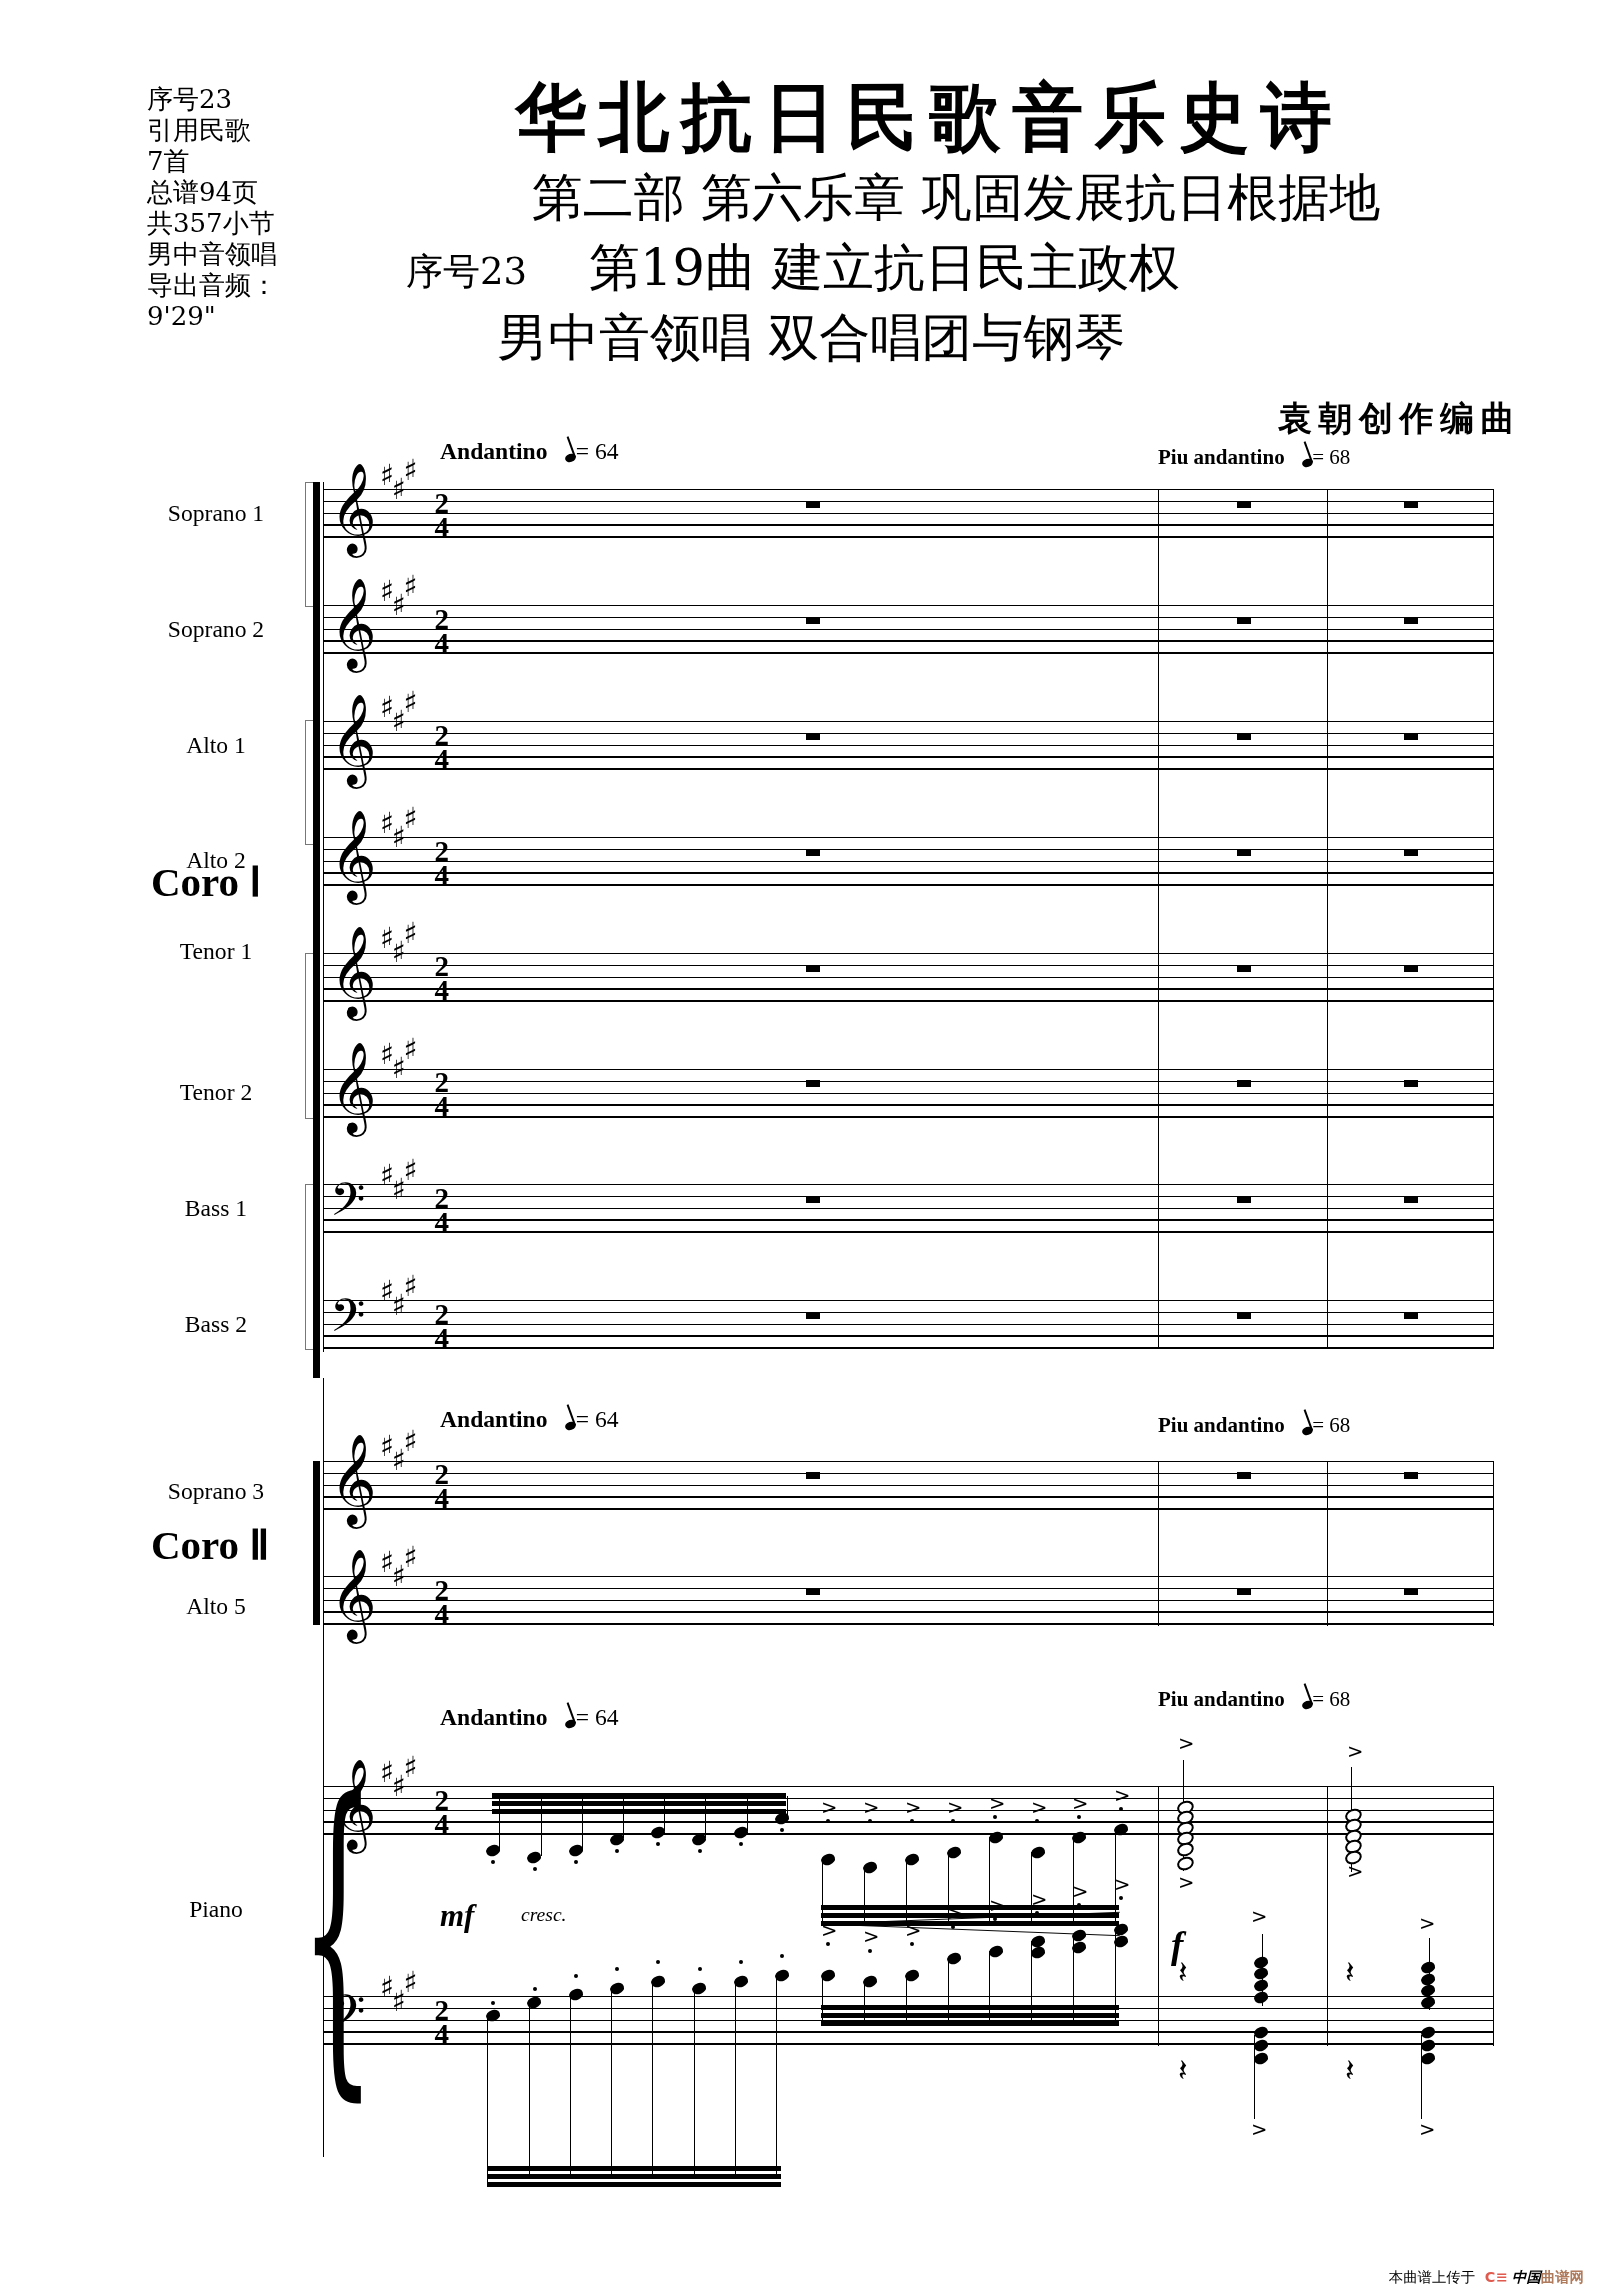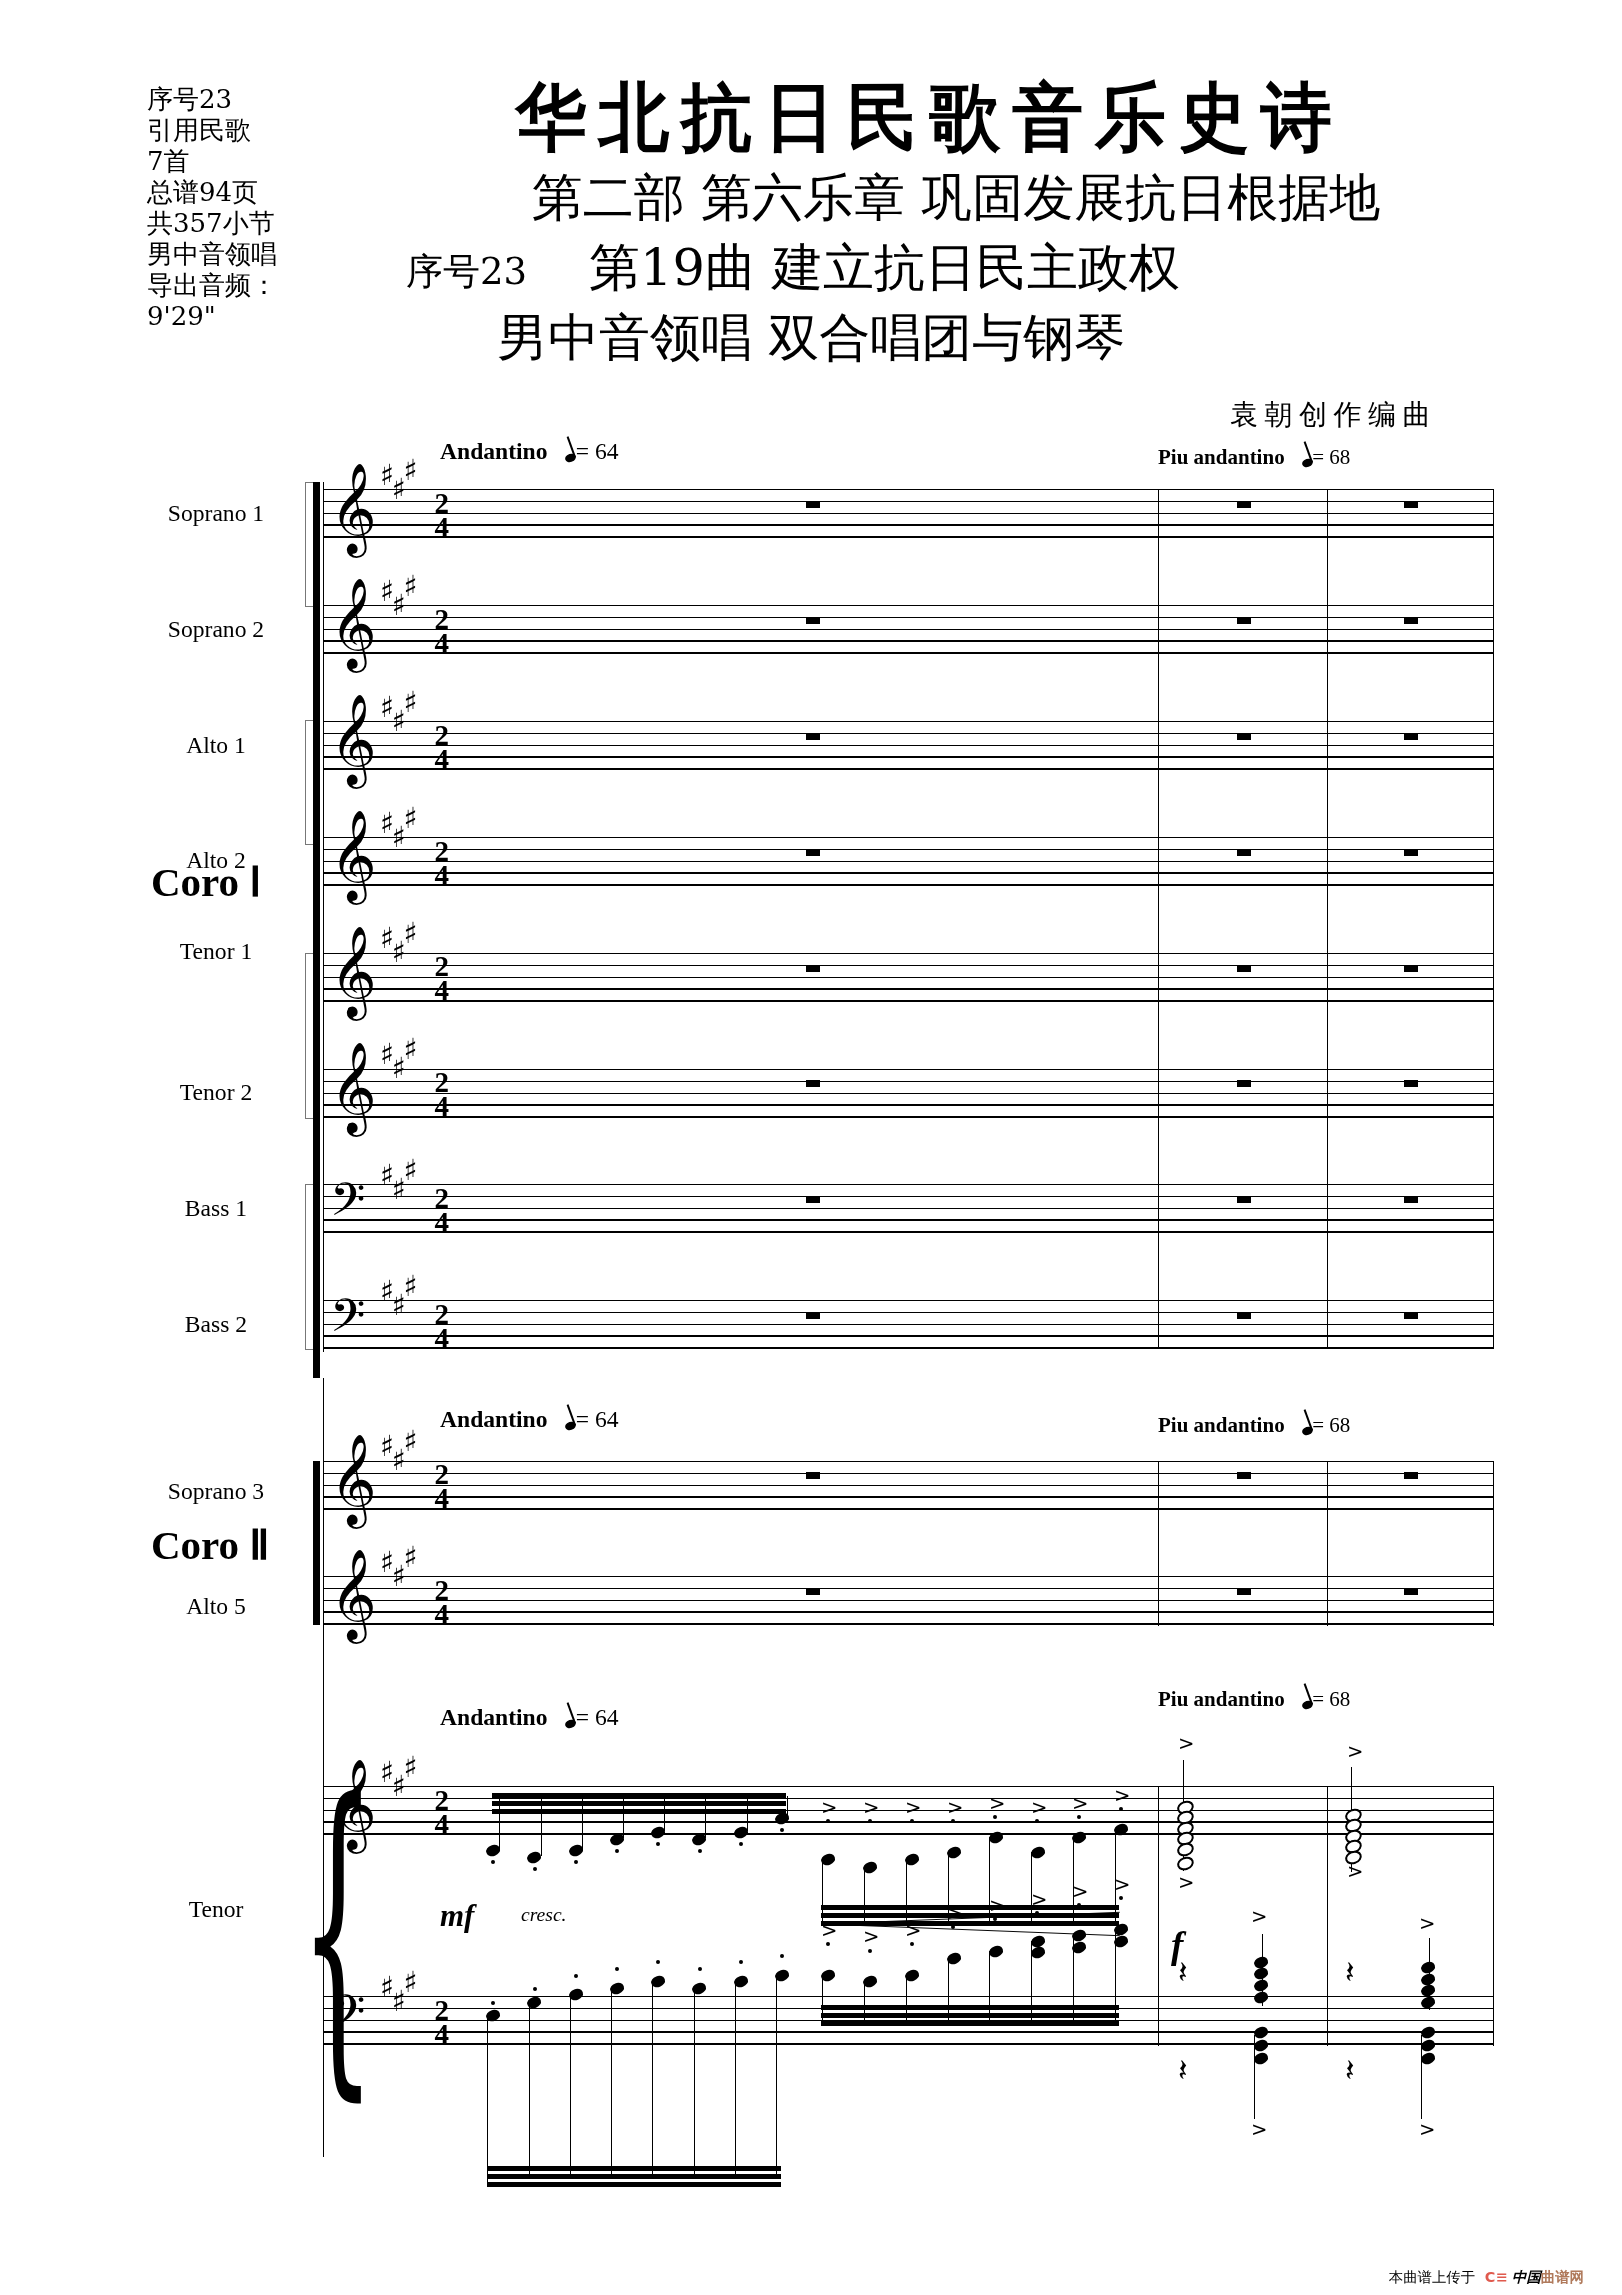--- a/index.html
+++ b/index.html
@@ -10,21 +10,21 @@
           font-family: "DejaVu Serif", serif; }
   .info div { white-space: nowrap; }
   .title-main { left: 419px; top: 71px; width: 1021px; text-align: center;
                 font-size: 71px; font-weight: 900; letter-spacing: 11.8px;
                 font-family: "DejaVu Sans", sans-serif; transform: scaleY(1.05); }
   .sub1 { left: 393px; top: 164px; width: 1126px; text-align: center; font-size: 51px;
           font-family: "DejaVu Serif", serif; white-space: nowrap; }
   .sub2-no { left: 406px; top: 247px; font-size: 37px; font-family: "DejaVu Serif", serif; }
   .sub2 { left: 589px; top: 234px; font-size: 51px; font-family: "DejaVu Serif", serif; white-space: nowrap; }
   .sub3 { left: 497px; top: 304px; font-size: 51px; font-family: "DejaVu Serif", serif; white-space: nowrap; }
-  .composer { left: 1230px; top: 396px; font-size: 28px; font-weight: 400; letter-spacing: 6.5px;
+  .composer { left: 1278px; top: 396px; font-size: 34px; font-weight: 700; letter-spacing: 6.5px;
               font-family: "DejaVu Sans", sans-serif; }
   .tempo { font-family: "Liberation Serif", serif; font-weight: bold; font-size: 23.6px; white-space: nowrap; }
   .tempo .mm { font-weight: normal; margin-left: 11.8px; }
   .tempo .note { display: inline-block; width: 10.5px; height: 7.9px; background:#000; border-radius: 50%;
                  position: relative; transform: rotate(-20deg); top: 2.6px; }
   .tempo .note::after { content: ""; position: absolute; right: 0; bottom: 2.6px; width: 1.3px; height: 22px; background: #000; }
   .staff { position: absolute; height: 48px;
            background: repeating-linear-gradient(to bottom, #000 0, #000 1.3px, transparent 1.3px, transparent 11.8px);
            border-bottom: 1.3px solid #000; }
   .bar { position: absolute; width: 1.3px; background: #000; }
@@ -290,21 +290,21 @@
 
 <div class="abs tempo" style="left:440px; top:1704px;">
   <span>Andantino</span>
   <span class="mm"><span class="note"></span><span>= 64</span></span>
 </div>
 <div class="abs tempo" style="left:1158px; top:1687px; font-size:21px;">
   <span>Piu  andantino</span>
   <span class="mm"><span class="note"></span><span>= 68</span></span>
 </div>
 
-<div class="label" style="left:144px; top:1896px;">Tenor</div>
+<div class="label" style="left:144px; top:1896px;">Piano</div>
 <div class="brace" style="left:300px; top:1760px;">{</div>
 
 <div>
   <div class="staff" style="left:323px; top:1786px; width:1171px;"></div>
   <div class="clef" style="left:330px; top:1765px;">𝄞</div>
   <div class="sharps" style="left:380px; top:1755px;">
       <span style="left:0;top:0">♯</span>
       <span style="left:11.8px;top:14.4px">♯</span>
       <span style="left:23.6px;top:-5.2px">♯</span>
     </div>

